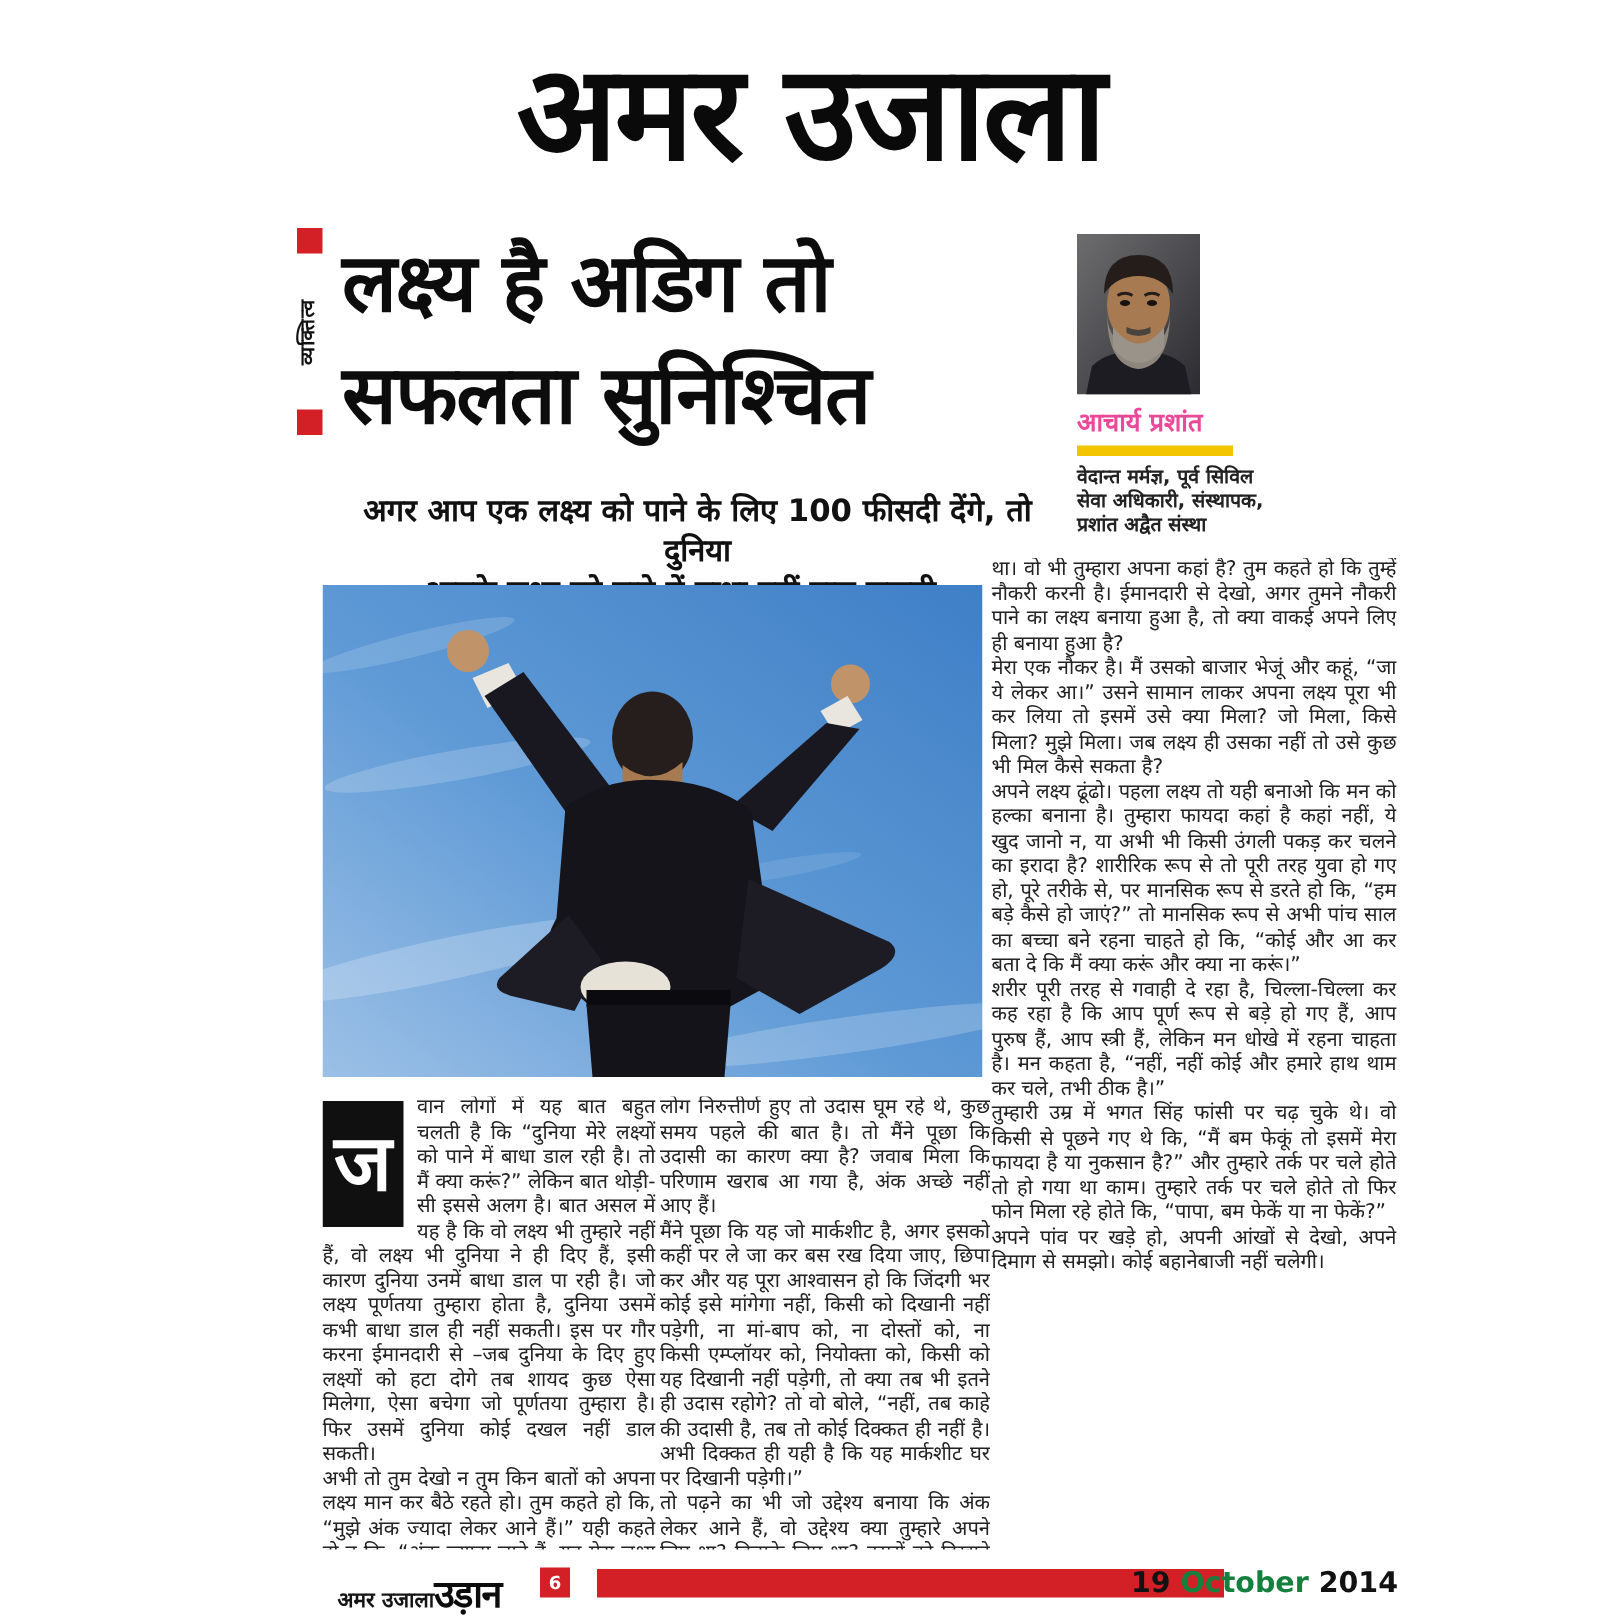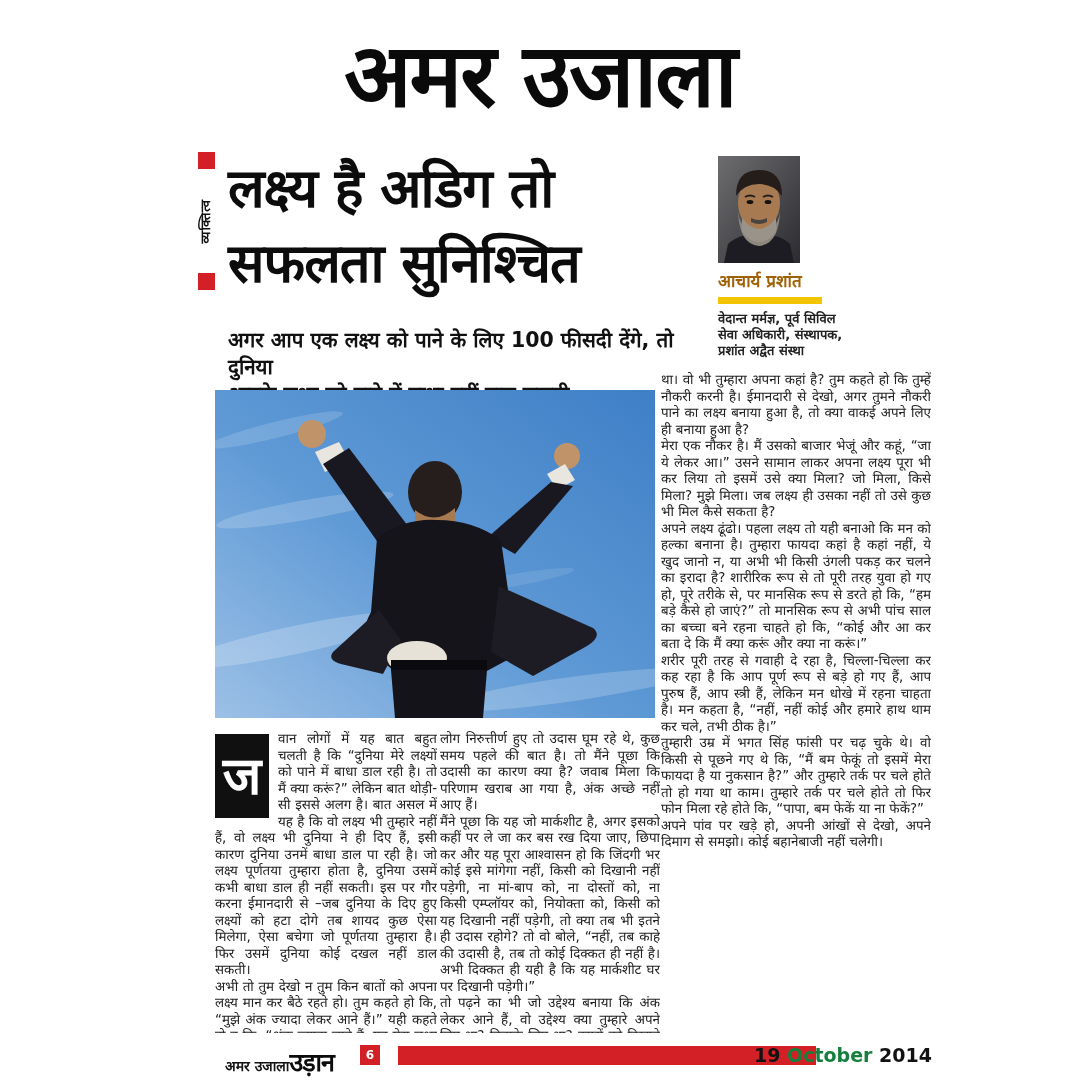--- a/index.html
+++ b/index.html
@@ -19,26 +19,26 @@
   .vert-label { writing-mode:vertical-rl; transform:rotate(180deg); font-size:13px; font-weight:bold;
                 color:#111; letter-spacing:1px; }
 
   
   .headline { position:absolute; left:228px; top:152px; width:474px; 
               font-weight:bold; color:#0c0c0c; font-size:54px; line-height:1.38; letter-spacing:-1px; }
 
   
   .author-block { position:absolute; left:718px; top:156px; width:215px; }
   .author-photo { width:82px; height:107px; display:block; }
-  .author-name { margin-top:6px; font-size:17px; font-weight:bold; color:#a16207; }
+  .author-name { margin-top:6px; font-size:17px; font-weight:bold; color:#ec4899; }
   .author-underline { margin-top:5px; width:104px; height:7px; background:#f2c500; }
   .author-creds { margin-top:7px; font-size:13px; font-weight:bold; line-height:1.22; color:#222; }
 
   
-  .standfirst { position:absolute; left:228px; top:327px; width:474px; text-align:left;
+  .standfirst { position:absolute; left:228px; top:327px; width:474px; text-align:center;
                 font-size:20.5px; font-weight:bold; color:#111; line-height:1.32; }
 
   
   .main-photo { position:absolute; left:215px; top:390px; width:440px; height:328px; display:block; }
 
   
   .bodytext { font-size:13.4px; line-height:16.5px; text-align:justify; color:#222; }
   .bodytext p { margin:0; }
   .col1 { position:absolute; left:215px; top:731px; width:222px; height:302px; overflow:hidden; }
   .col2 { position:absolute; left:440px; top:731px; width:220px; height:302px; overflow:hidden; }

